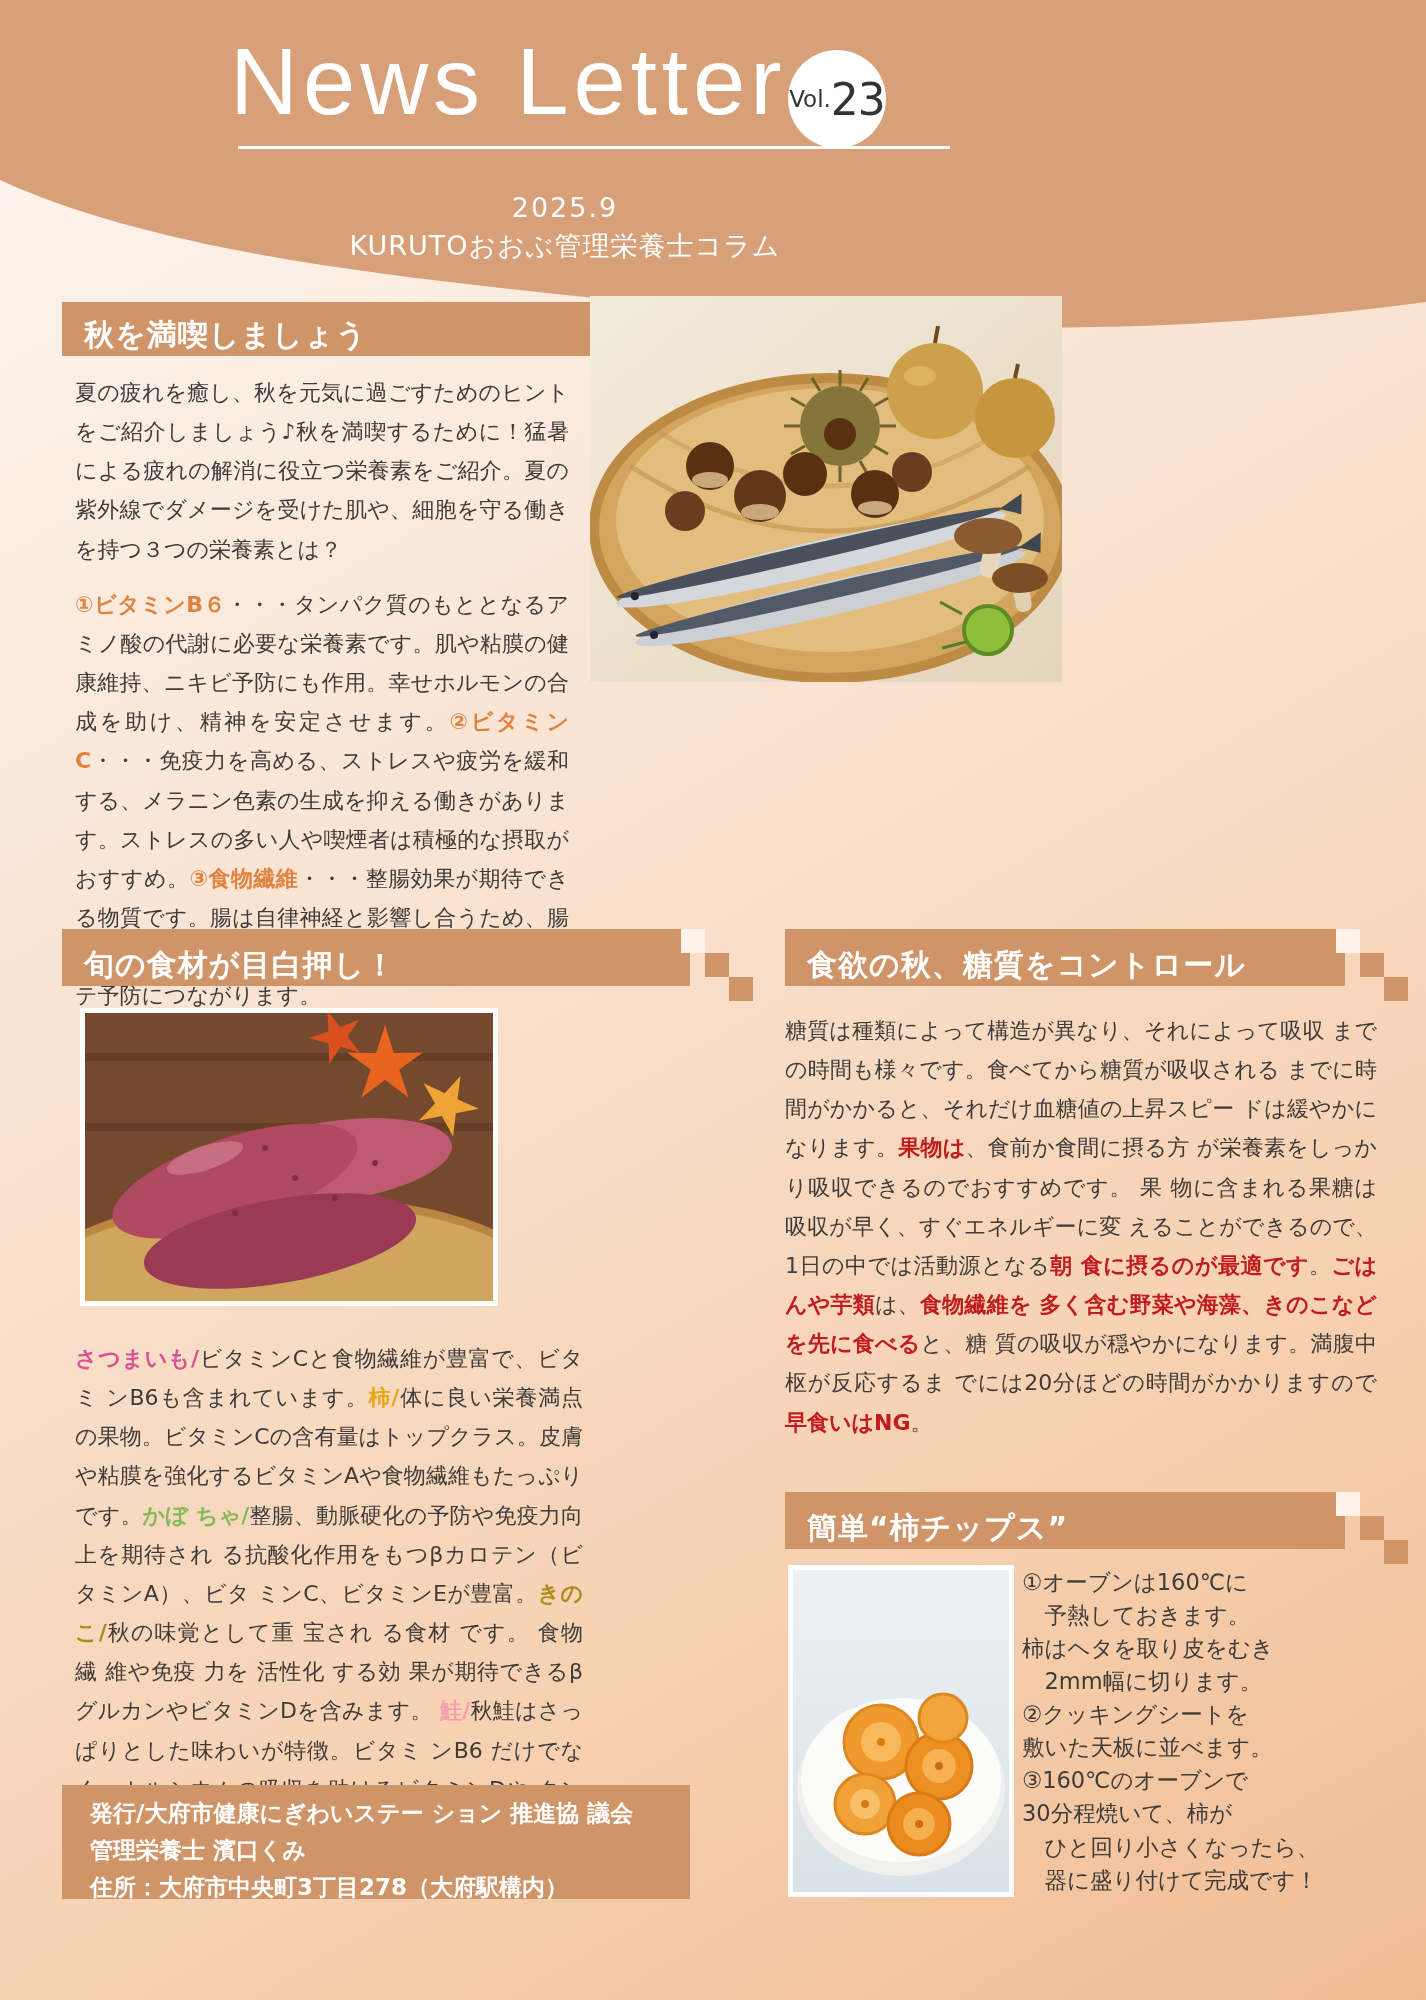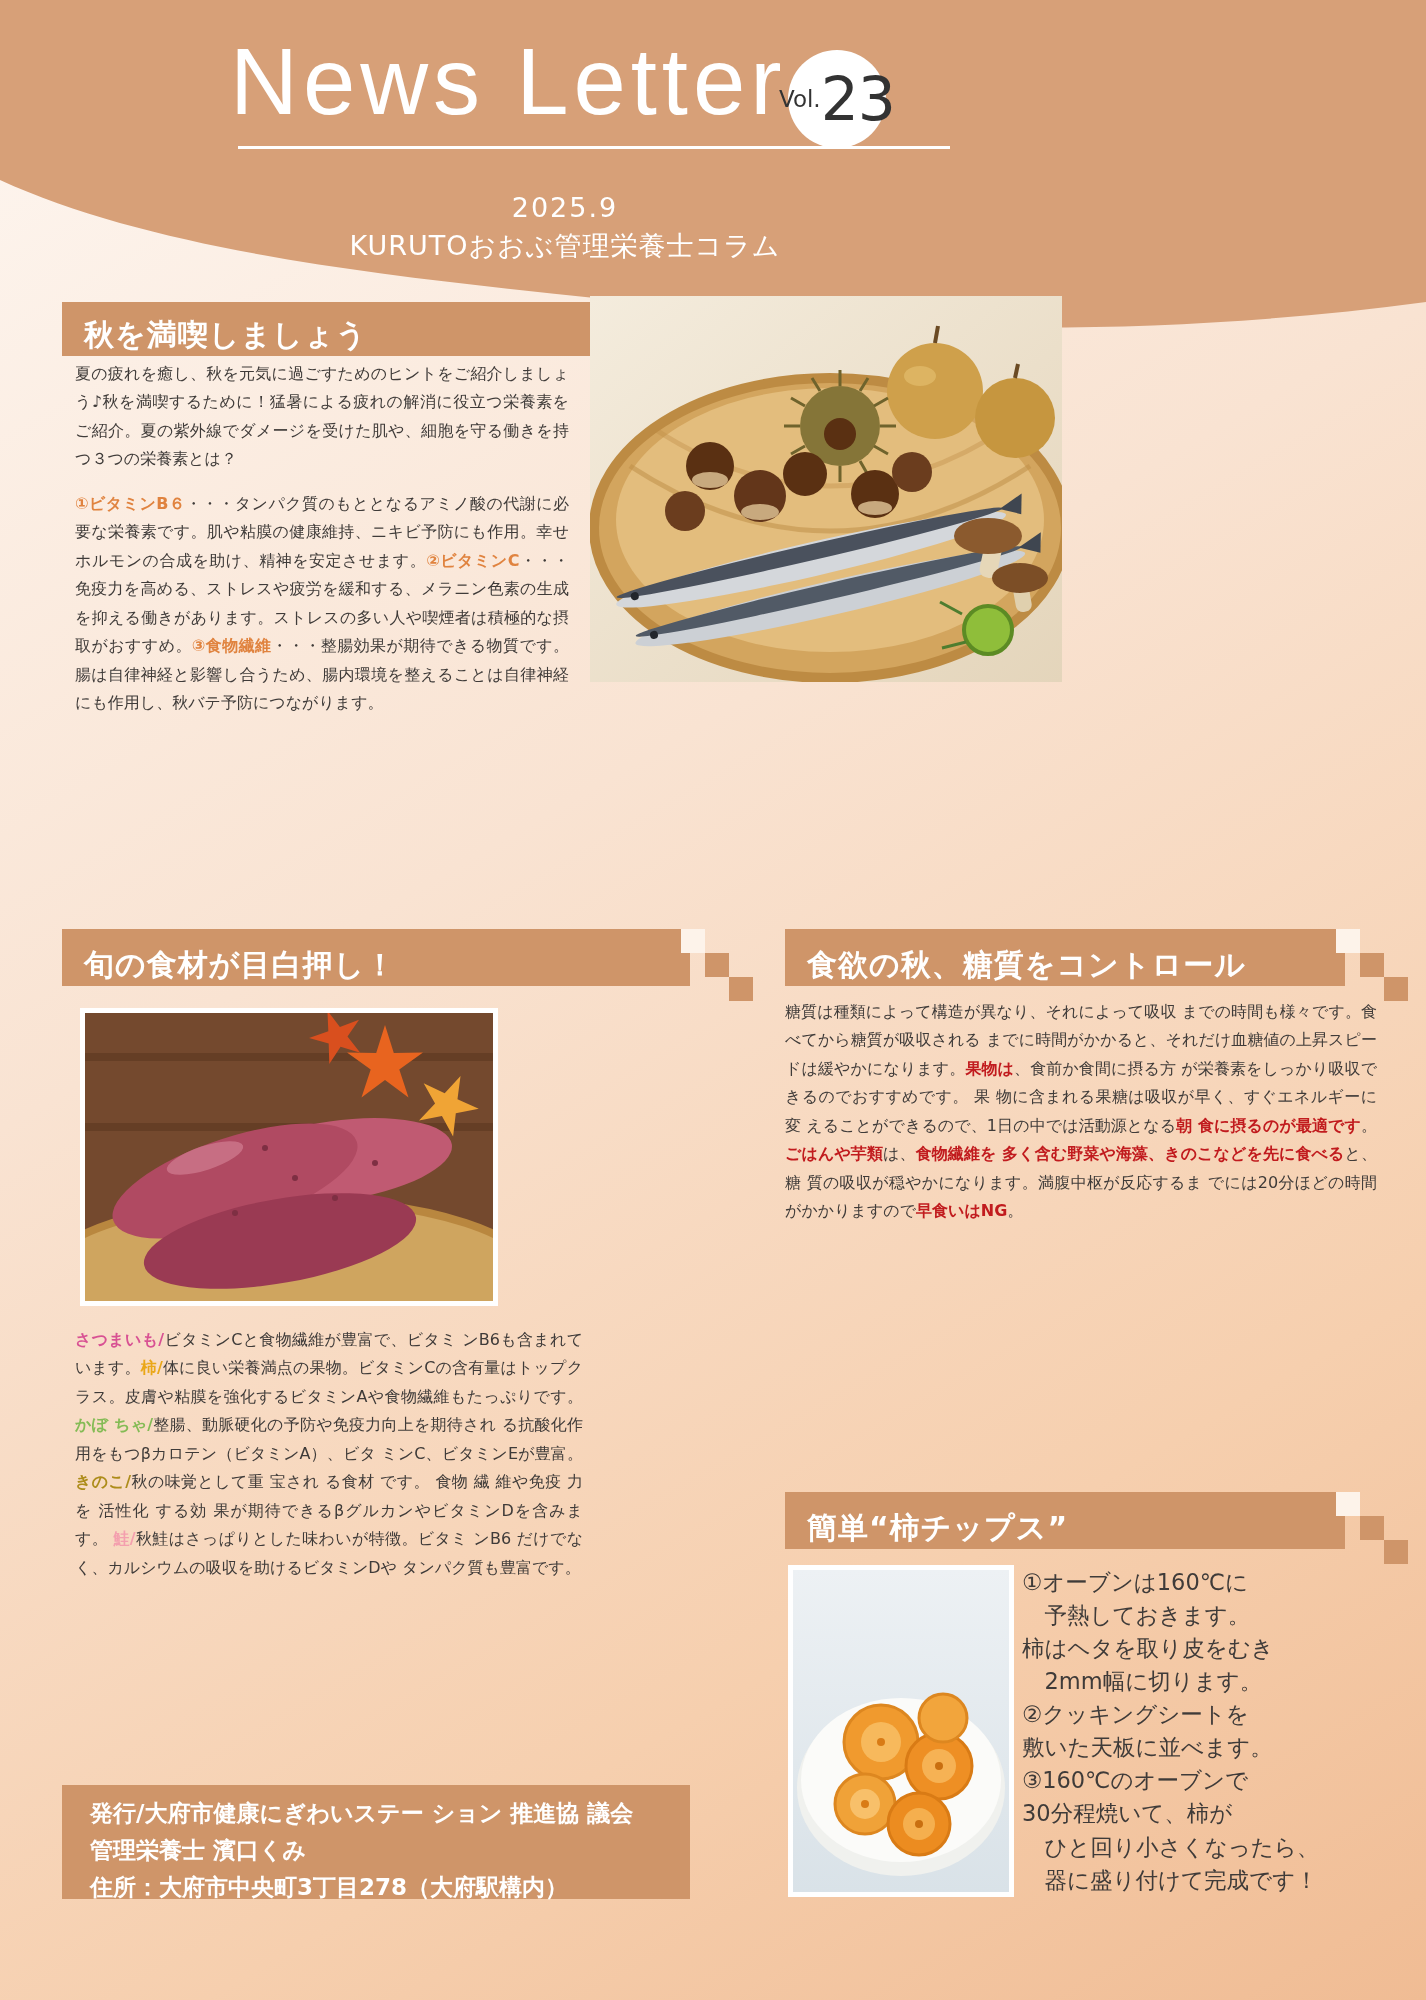--- a/index.html
+++ b/index.html
@@ -14,38 +14,38 @@
     position:absolute;left:230px;top:28px;width:720px;
     font-family:"Liberation Sans","DejaVu Sans",sans-serif;
     font-weight:300;font-size:94px;letter-spacing:5px;color:#ffffff;white-space:nowrap;
   }
   .title-underline{position:absolute;left:238px;top:146px;width:712px;height:3px;background:#ffffff;}
   .vol-badge{
     position:absolute;left:788px;top:50px;width:98px;height:98px;border-radius:50%;
     background:#ffffff;display:flex;align-items:center;justify-content:center;color:#333;
   }
   .vol-prefix{font-size:23px;}
-  .vol-num{font-size:60px;font-weight:500;letter-spacing:-1px;}
+  .vol-num{font-size:44px;font-weight:500;letter-spacing:-1px;}
   .date{position:absolute;left:190px;top:192px;width:750px;text-align:center;color:#fff;font-size:27px;letter-spacing:2px;}
   .subtitle{position:absolute;left:190px;top:228px;width:750px;text-align:center;color:#fff;font-size:27px;letter-spacing:1px;}
   
   .bar{
     position:absolute;background:#cf9569;color:#fff;font-weight:bold;font-size:30px;
     display:flex;align-items:flex-end;padding-left:22px;box-sizing:border-box;letter-spacing:1px;
   }
   .sq{position:absolute;width:24px;height:24px;}
   .sq.w{background:#fdf3ea;top:0;right:-15px;}
   .sq.t2{background:#cf9569;top:24px;right:-39px;}
   .sq.t3{background:#cf9569;top:48px;right:-63px;}
   #bar-autumn{left:62px;top:302px;width:628px;height:54px;}
   #bar-seasonal{left:62px;top:929px;width:628px;height:57px;}
   #bar-sugar{left:785px;top:929px;width:560px;height:57px;}
   #bar-kaki{left:785px;top:1484px;width:560px;height:57px;margin-top:8px;}
   
-  .body-text{position:absolute;font-size:16px;line-height:1.78;text-align:justify;color:#3f3b39;}
+  .body-text{position:absolute;font-size:22px;line-height:1.78;text-align:justify;color:#3f3b39;margin-top:13px;}
   #text-autumn{left:75px;top:360px;width:494px;}
   #text-autumn .para{margin:0 0 16px 0;}
   #text-seasonal{left:75px;top:1326px;width:508px;}
   #text-sugar{left:785px;top:998px;width:592px;}
   .steps{position:absolute;left:1022px;top:1566px;width:372px;font-size:22.5px;line-height:1.47;color:#3f3b39;}
   .seg-orange{color:#e0833f;font-weight:bold;}
   .seg-red{color:#c11b1e;font-weight:bold;}
   .seg-pink{color:#d85193;font-weight:bold;}
   .seg-gold{color:#eaa718;font-weight:bold;}
   .seg-green{color:#84bb55;font-weight:bold;}

